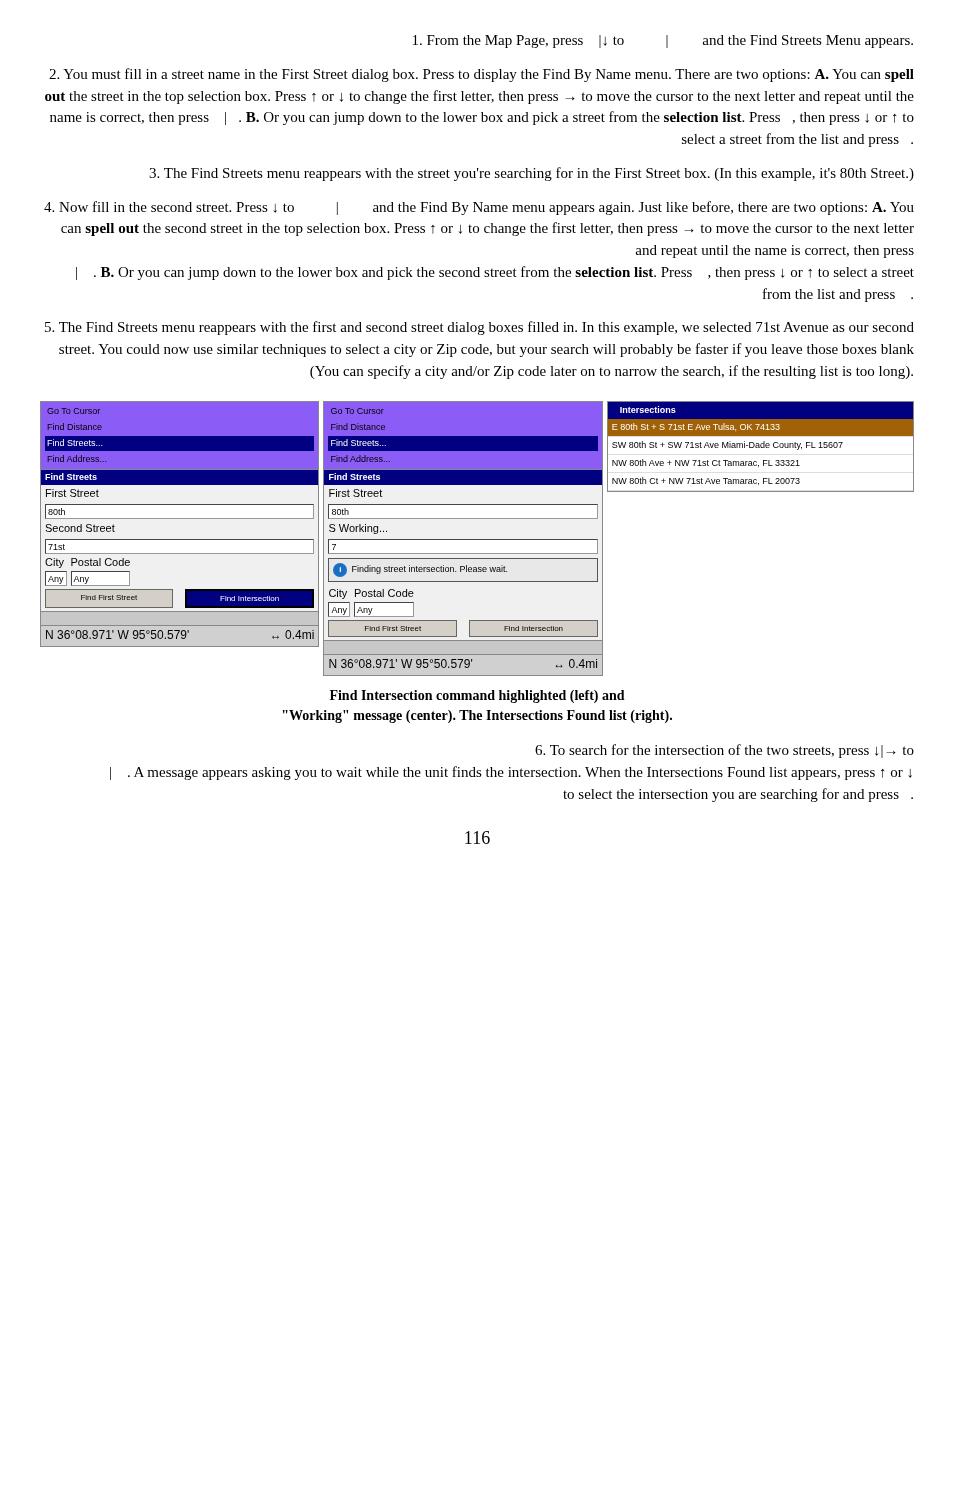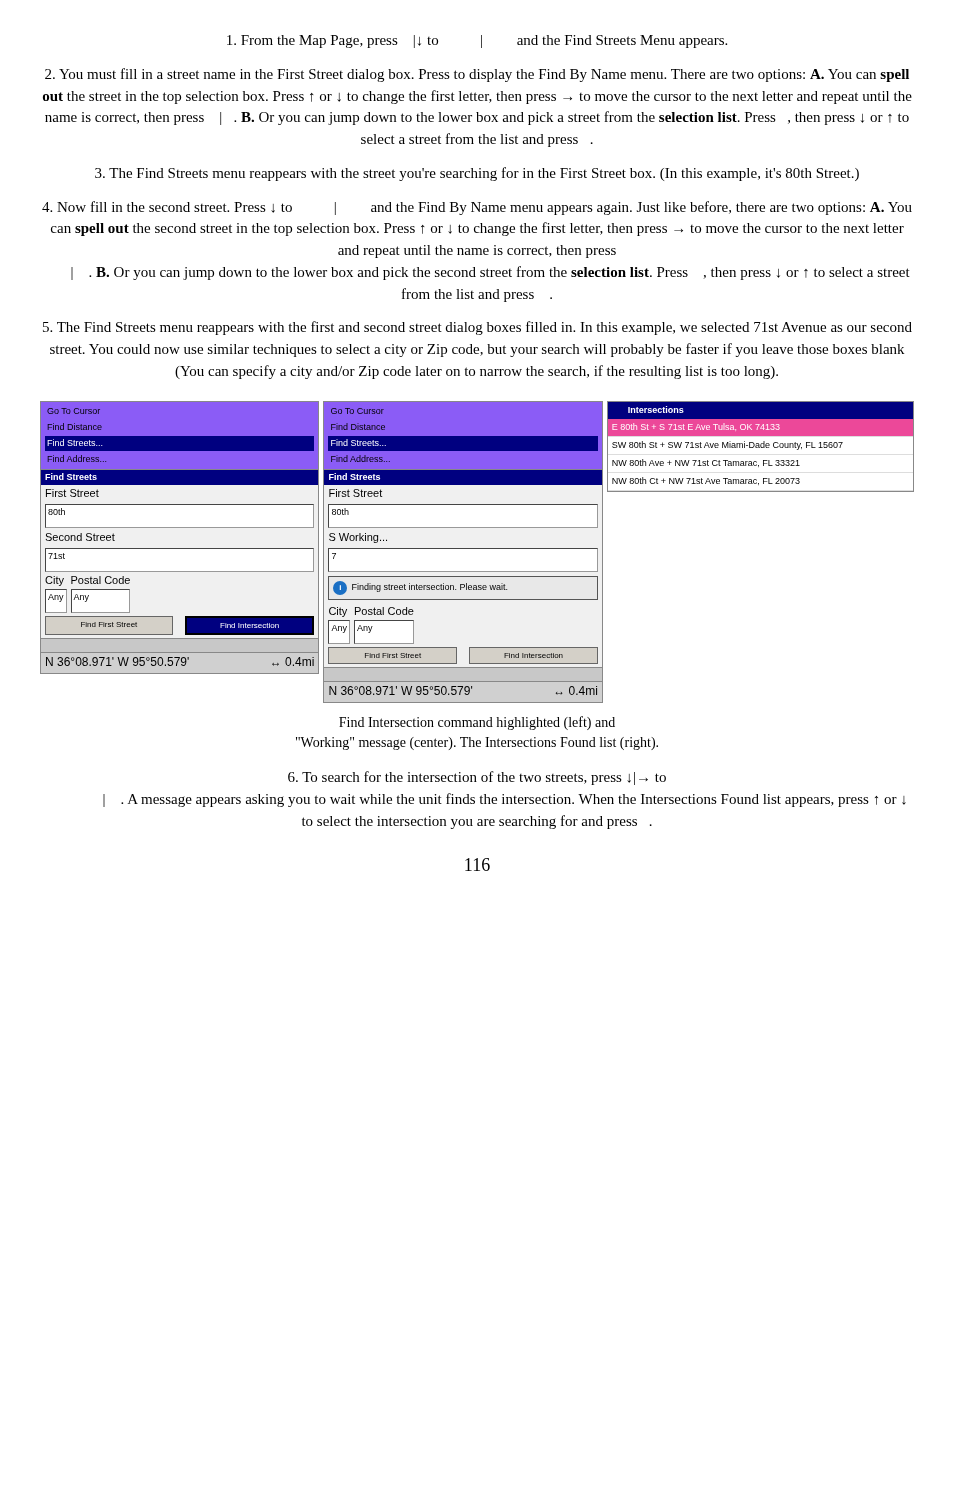--- a/index.html
+++ b/index.html
@@ -7,21 +7,21 @@
       font-family: Times New Roman, serif;
       font-size: 15px;
       line-height: 1.45;
       background: #fff;
       color: #000;
       width: 954px;
       padding: 30px 40px 40px 40px;
     }
     p {
       margin-bottom: 12px;
-      text-align: center;
+      text-align: right;
     }
     .bold { font-weight: bold; }
 
     
     .screenshots-row {
       display: flex;
       gap: 4px;
       margin: 18px 0 10px 0;
       align-items: flex-start;
     }
@@ -63,21 +63,21 @@
       padding: 1px 4px;
       font-size: 11px;
       color: #000;
     }
     .panel-field-value {
       background: #fff;
       border: 1px inset #999;
       margin: 1px 4px;
       padding: 1px 2px;
       font-size: 9px;
-      height: 24px;
+      height: 15px;
       overflow: hidden;
     }
     .panel-row {
       display: flex;
       gap: 4px;
       margin: 1px 4px;
     }
     .panel-row .panel-field-label {
       padding: 0;
       flex: 1;
@@ -142,45 +142,45 @@
       background: #fff;
       font-family: Arial, sans-serif;
       font-size: 9px;
       flex: 1.1;
       min-width: 0;
     }
     .intersections-header {
       background: #000080;
       color: #fff;
       font-size: 9px;
-      padding: 2px 20px;
+      padding: 2px 12px;
       font-weight: bold;
     }
     .intersections-list-item {
       padding: 2px 4px;
       border-bottom: 1px solid #ddd;
       font-size: 9px;
       cursor: pointer;
     }
     .intersections-list-item:first-child {
       background: #000080;
       color: #fff;
     }
     .intersections-list-item.selected {
-      background: #ec4899;
+      background: #a16207;
       color: #fff;
     }
 
     .caption-area {
       text-align: center;
       margin-bottom: 14px;
     }
     .caption-line {
       font-size: 14px;
-      font-weight: normal;
+      font-weight: bold;
       font-family: Times New Roman, serif;
     }
 
     .page-number {
       text-align: center;
       margin-top: 20px;
       font-size: 18px;
       font-family: Times New Roman, serif;
     }
   </style>

